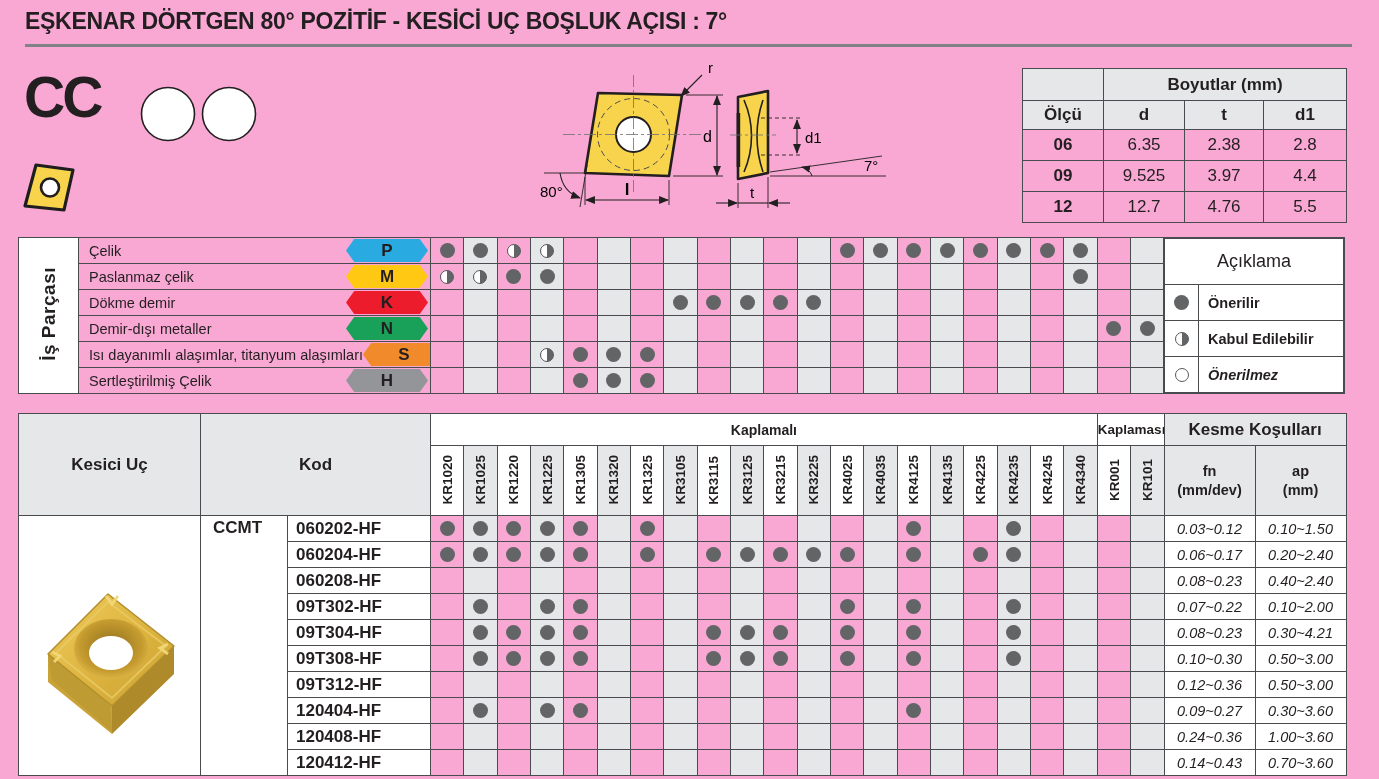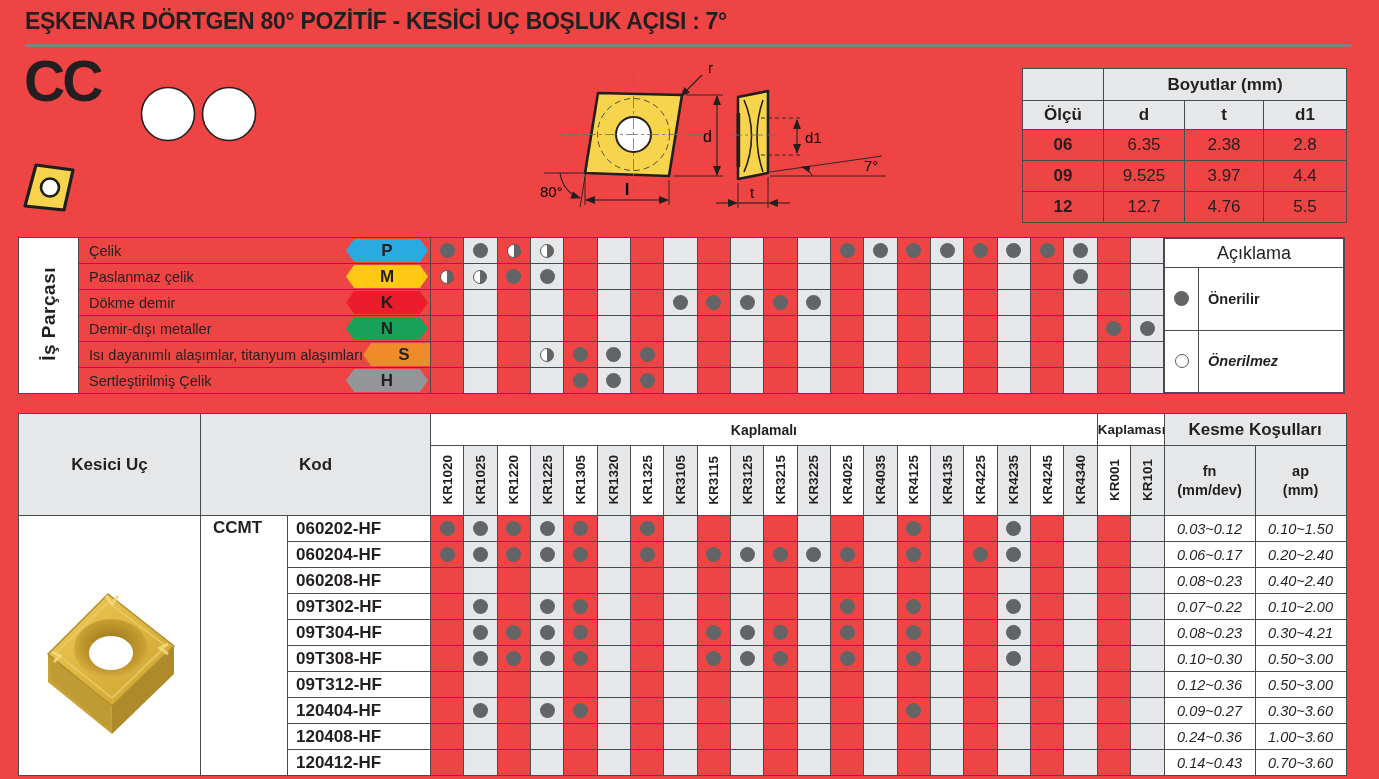--- a/index.html
+++ b/index.html
@@ -1,23 +1,23 @@
 <!DOCTYPE html>
 <html><head>
 <meta charset="utf-8">
 <style>
   * { box-sizing: border-box; margin:0; padding:0; }
   html,body { width:1379px; height:779px; background:#fff; overflow:hidden;
     font-family:"Liberation Sans", sans-serif; color:#231F20; }
-  .page { position:relative; width:1379px; height:779px; background:#ef4444; }
+  .page { position:relative; width:1379px; height:779px; background:#f9a8d4; }
 
   .title { position:absolute; left:25px; top:8px; font-size:23px; font-weight:bold; letter-spacing:-0.3px; }
   .title-rule { position:absolute; left:25px; right:27px; top:44px; height:3px; background:#808285; }
 
-  .cc-logo { position:absolute; left:24px; top:48px; font-size:57px; font-weight:bold; letter-spacing:-3px; }
+  .cc-logo { position:absolute; left:24px; top:64px; font-size:57px; font-weight:bold; letter-spacing:-3px; }
 
   
   table { border-collapse:collapse; table-layout:fixed; }
   td, th { border:1.5px solid #4A4B4E; font-size:14.5px; text-align:center; vertical-align:middle; overflow:hidden; }
 
   
   .dims-table { position:absolute; left:1022px; top:68px; width:324px; }
   .dims-table th { background:#E6E7E8; font-size:17px; }
   .dims-table td { font-size:17px; }
   .dims-table .bold { font-weight:bold;margin-top:37px; }
@@ -36,21 +36,21 @@
   .hex span { font-weight:bold; font-size:17px; color:#231F20; }
 
   .mcell { line-height:0; padding:0; }
   .mcell.shade { background:#E6E7E8; }
   .dot { width:15px; height:15px; border-radius:50%; background:#636466; display:inline-block; }
   .dot.half { width:14px; height:14px; background:linear-gradient(90deg,#fff 50%,#636466 50%); border:1.8px solid #58595B; }
   .dot.empty { width:14px; height:14px; background:#fff; border:1.8px solid #58595B; }
 
   
   .legend { position:absolute; left:1163px; top:237px; width:182px; height:157px; border:2px solid #4A4B4E; display:flex; flex-direction:column; background:#fff; }
-  .legend-title { height:29px; border-bottom:1.5px solid #4A4B4E; display:flex; align-items:center; justify-content:center; font-size:18px; }
+  .legend-title { height:46px; border-bottom:1.5px solid #4A4B4E; display:flex; align-items:center; justify-content:center; font-size:18px; }
   .legend-row { flex:1; display:flex; border-bottom:1.5px solid #4A4B4E; }
   .legend-row:last-child { border-bottom:none;font-style:italic; }
   .legend-icon { width:34px; border-right:1.5px solid #4A4B4E; display:flex; align-items:center; justify-content:center; }
   .legend-label { flex:1; display:flex; align-items:center; padding-left:9px; font-weight:bold; font-size:14.5px; }
 
   
   .main-table { position:absolute; left:18px; top:413px; width:1327px; }
   .main-table th { background:#fff; }
   .hdr-gray { background:#E6E7E8 !important; font-size:17px; font-weight:bold; }
   .grp { font-size:14px; font-weight:bold; }
@@ -405,20 +405,26 @@
       </tbody>
   </table>
 
   <div class="legend">
     <div class="legend-title">Açıklama</div>
     <div class="legend-row">
       <div class="legend-icon">
           <span class="dot"></span>
         </div>
       <div class="legend-label">Önerilir</div>
+    </div>
+    <div class="legend-row">
+      <div class="legend-icon">
+          <span class="dot half"></span>
+        </div>
+      <div class="legend-label">Kabul Edilebilir</div>
     </div>
     <div class="legend-row">
       <div class="legend-icon">
           <span class="dot empty"></span>
         </div>
       <div class="legend-label">Önerilmez</div>
     </div>
   </div>
 
   <table class="main-table">

